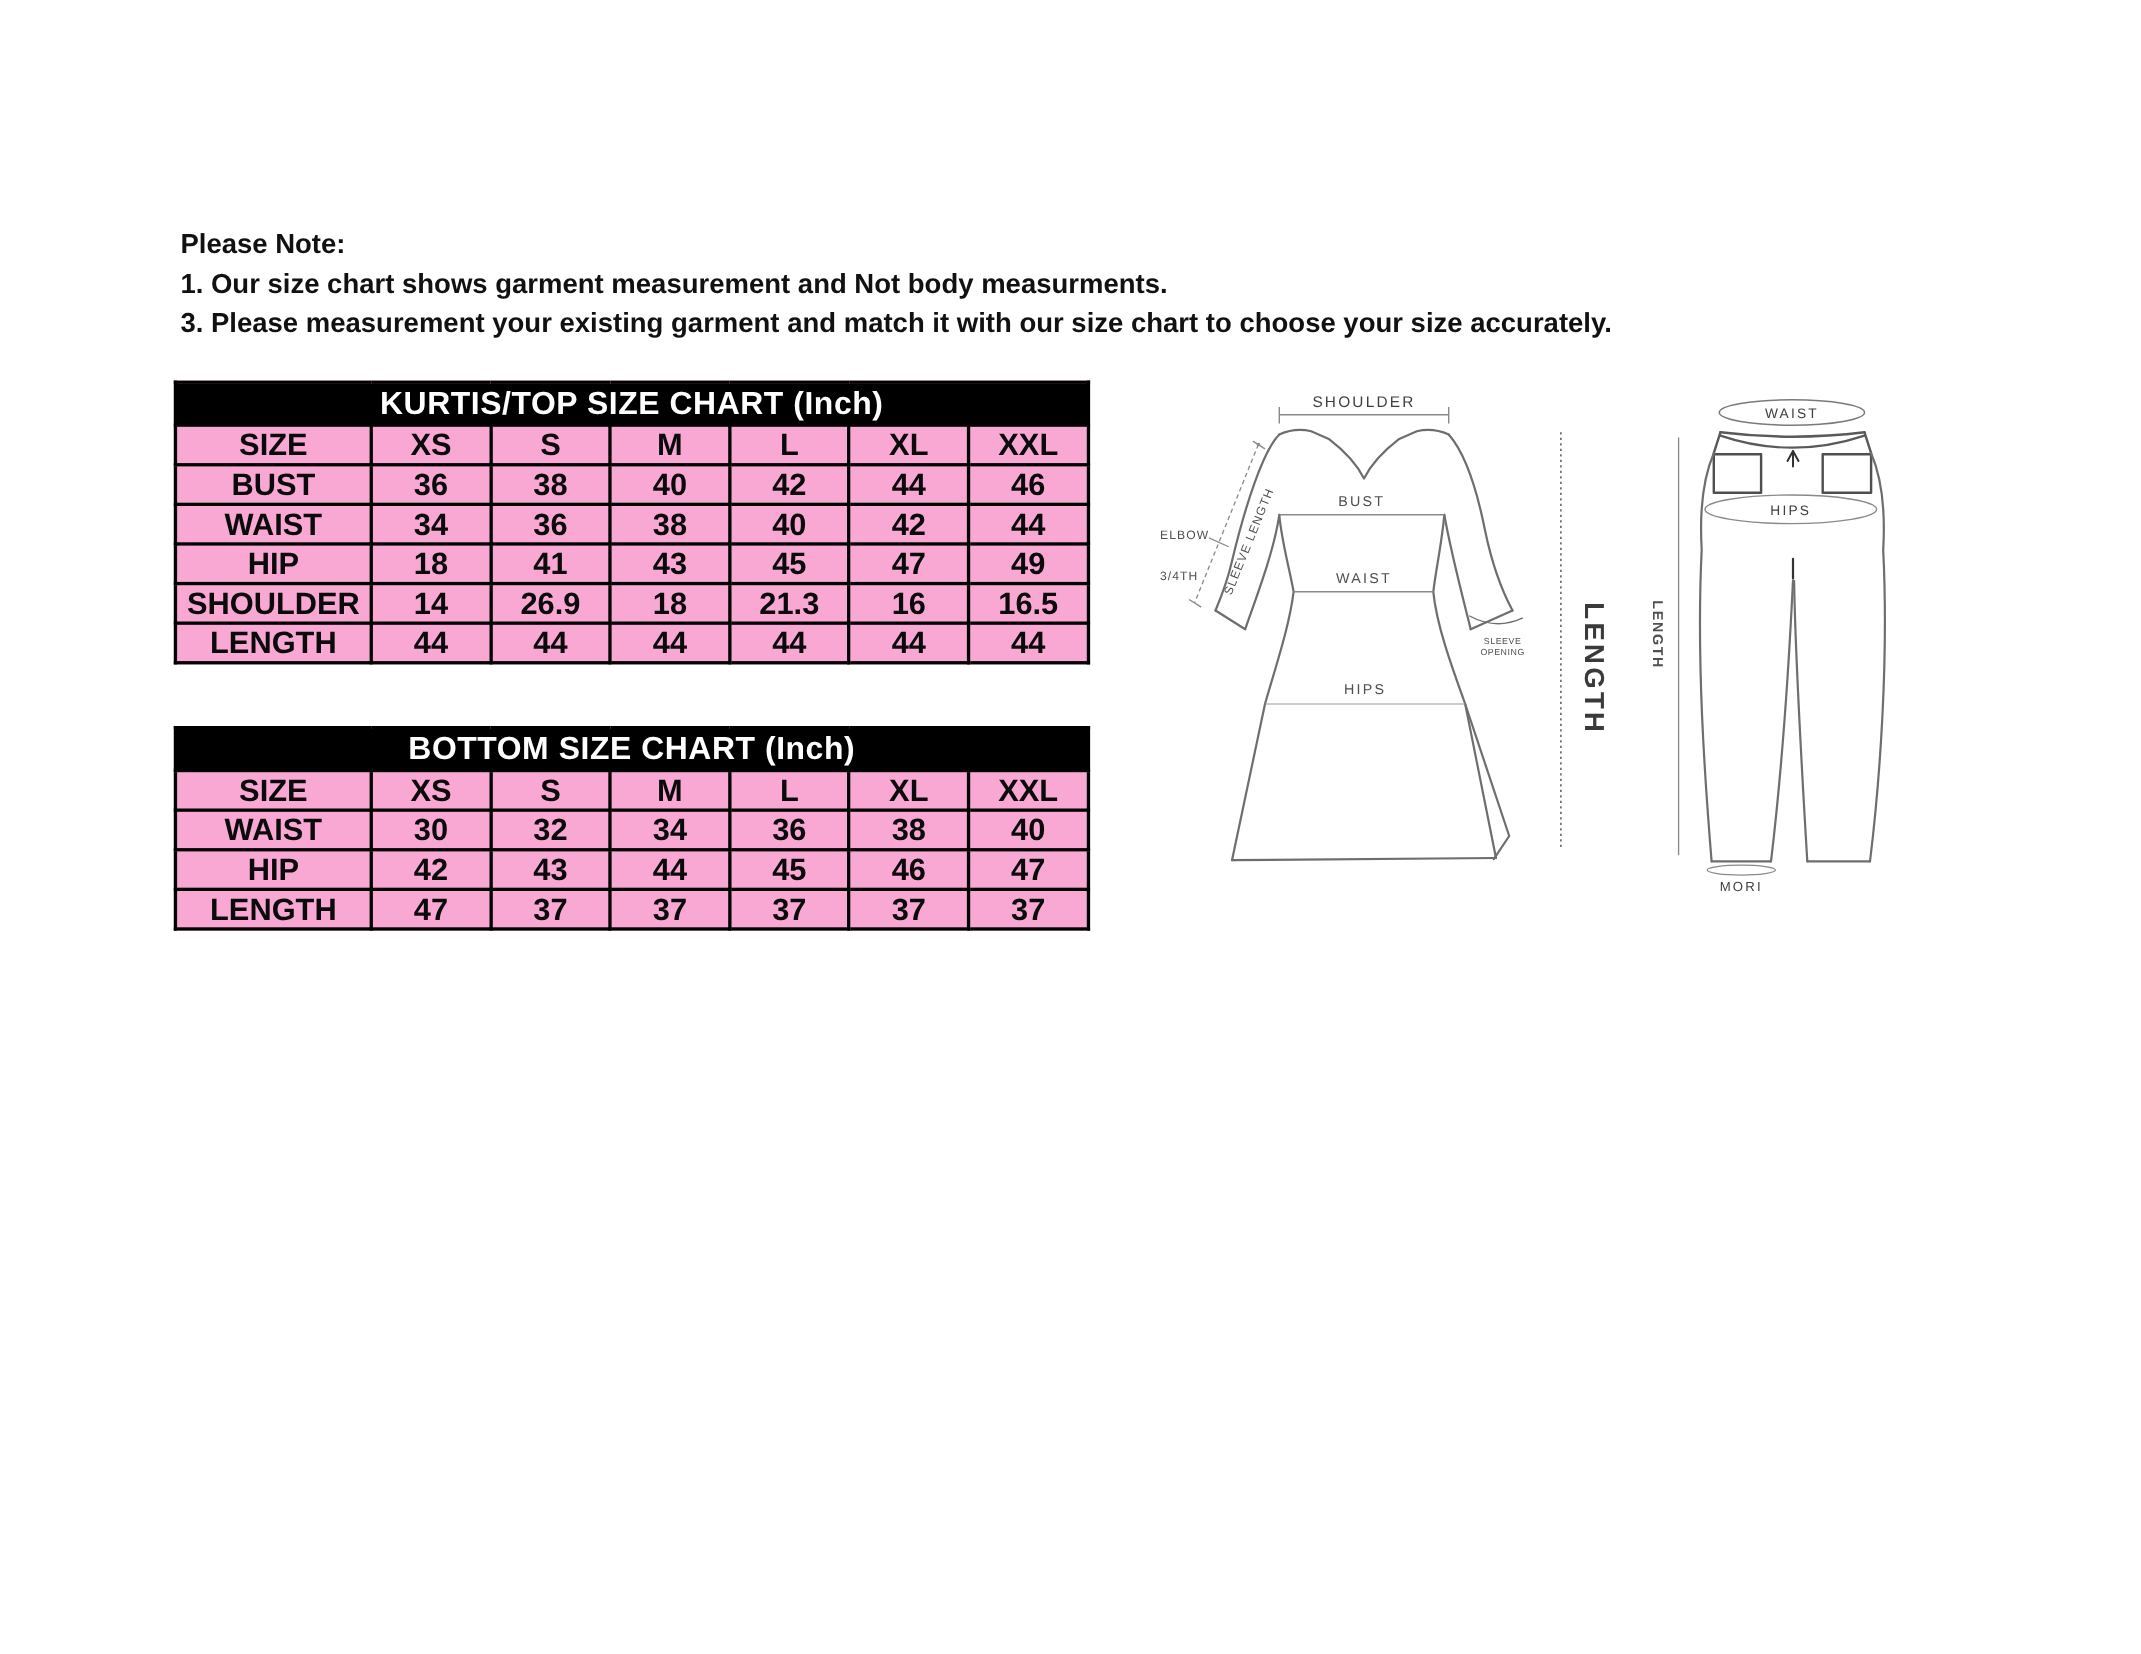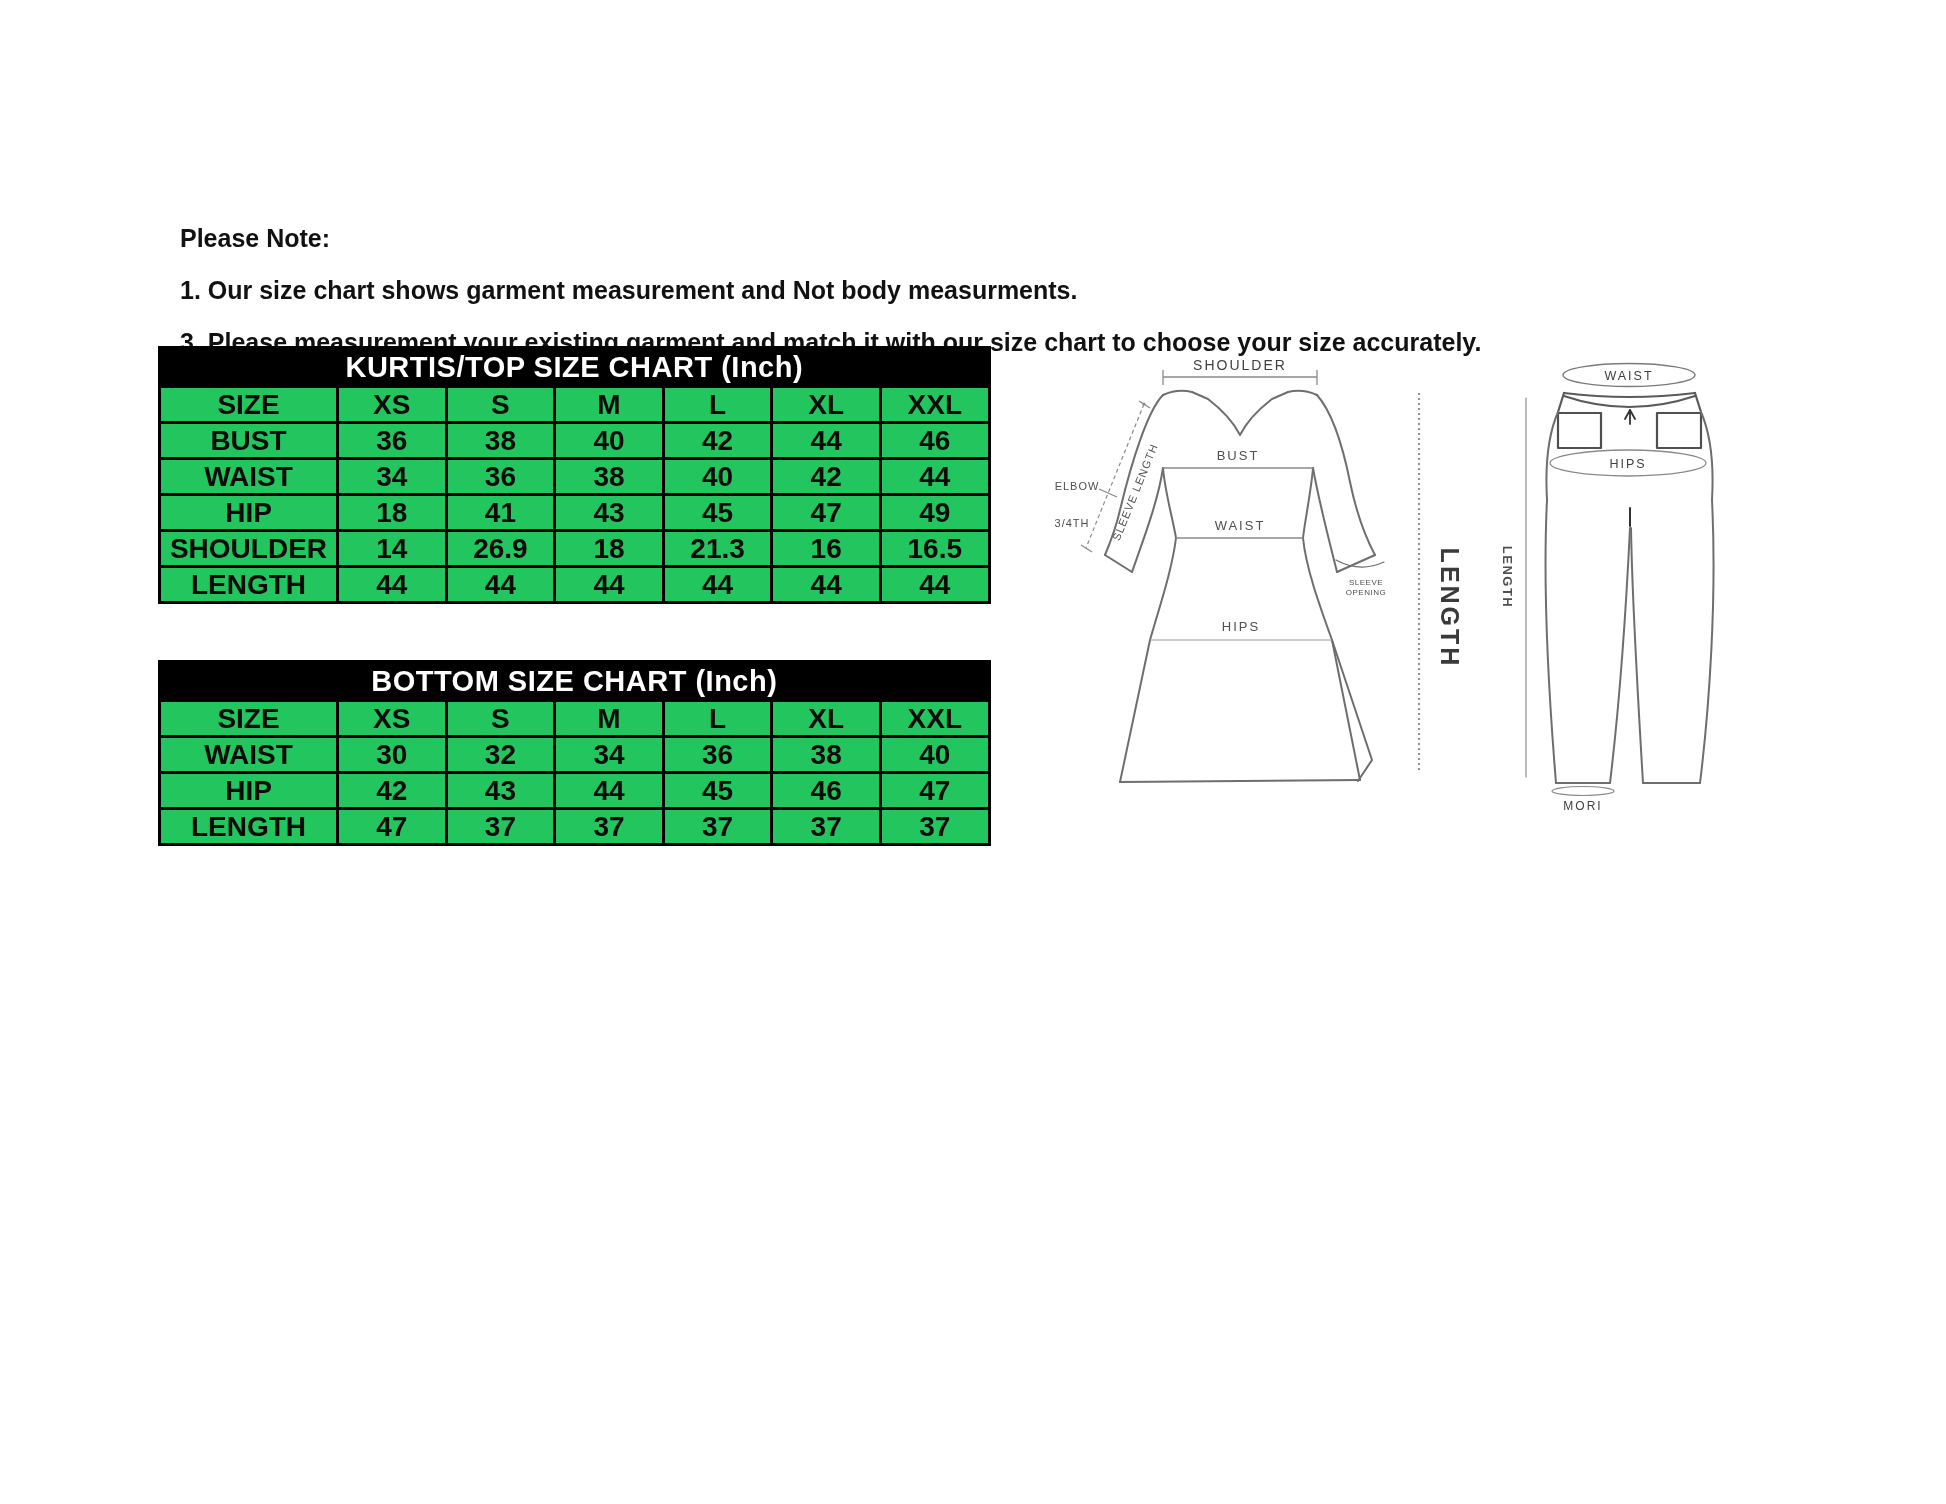--- a/index.html
+++ b/index.html
@@ -1,24 +1,24 @@
 <!DOCTYPE html>
 <html><head>
 <meta charset="utf-8">
 <style>
   html,body{margin:0;padding:0;background:#ffffff;}
   body{font-family:"Liberation Sans",sans-serif;}
   .page{position:relative;width:1946px;height:1504px;background:#ffffff;overflow:hidden;}
 
   
   .notes{position:absolute;left:164px;top:204px;color:#111111;}
-  .notes p{margin:16px;font-weight:bold;font-size:25px;line-height:36px;color:#111111;}
+  .notes p{margin:0;font-weight:bold;font-size:25px;line-height:36px;color:#111111;}
 
   
-  table.size-table{position:absolute;border-collapse:collapse;table-layout:fixed;width:830px;background:#22c55e;}
+  table.size-table{position:absolute;border-collapse:collapse;table-layout:fixed;width:830px;background:#f9a8d4;}
   #table-top{left:158px;top:346px;}
   #table-bottom{left:158px;top:636px;margin-top:24px;}
   .size-table th,.size-table td{
     border:3px solid #000000;text-align:center;vertical-align:middle;
     color:#0b0b0b;font-weight:bold;font-size:28px;padding:0;height:33px;
     overflow:hidden;white-space:nowrap;
   }
   .size-table tr.title-row th{
     background:#000000;color:#ffffff;font-size:29px;height:36px;letter-spacing:0.5px;
   }

